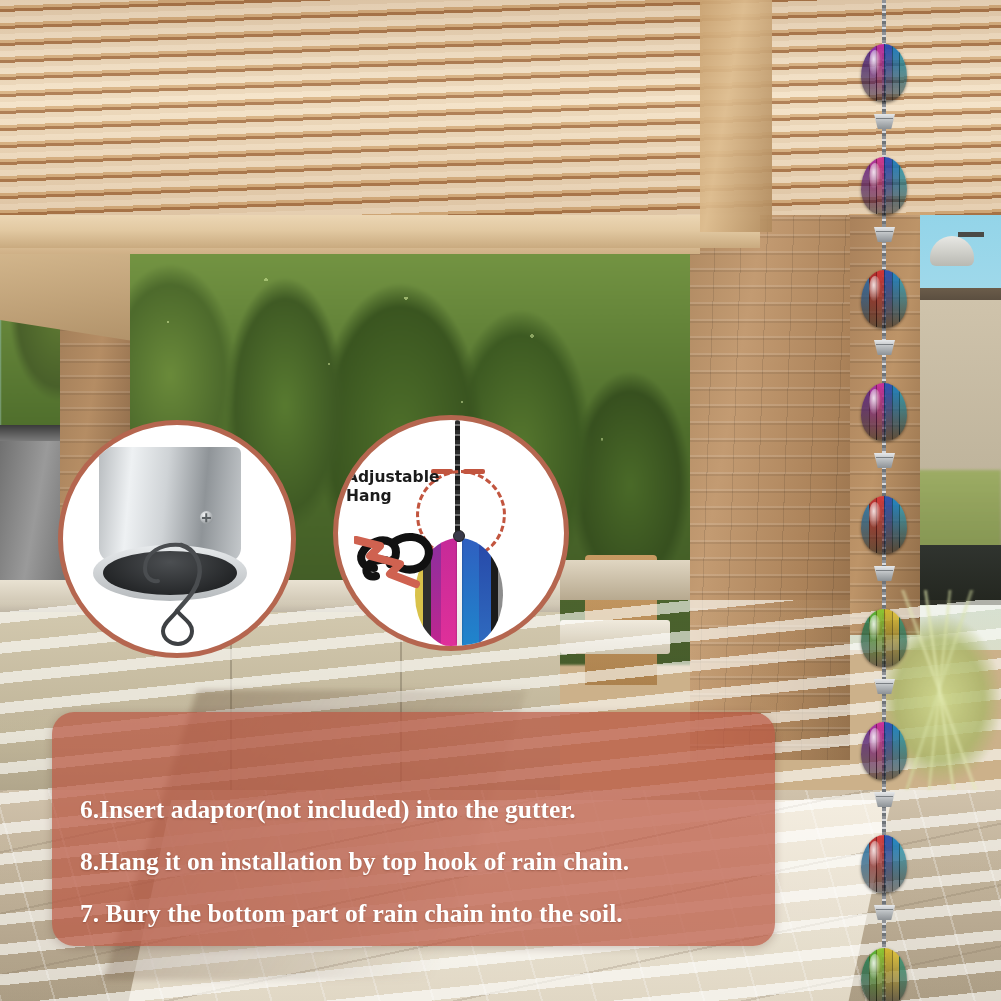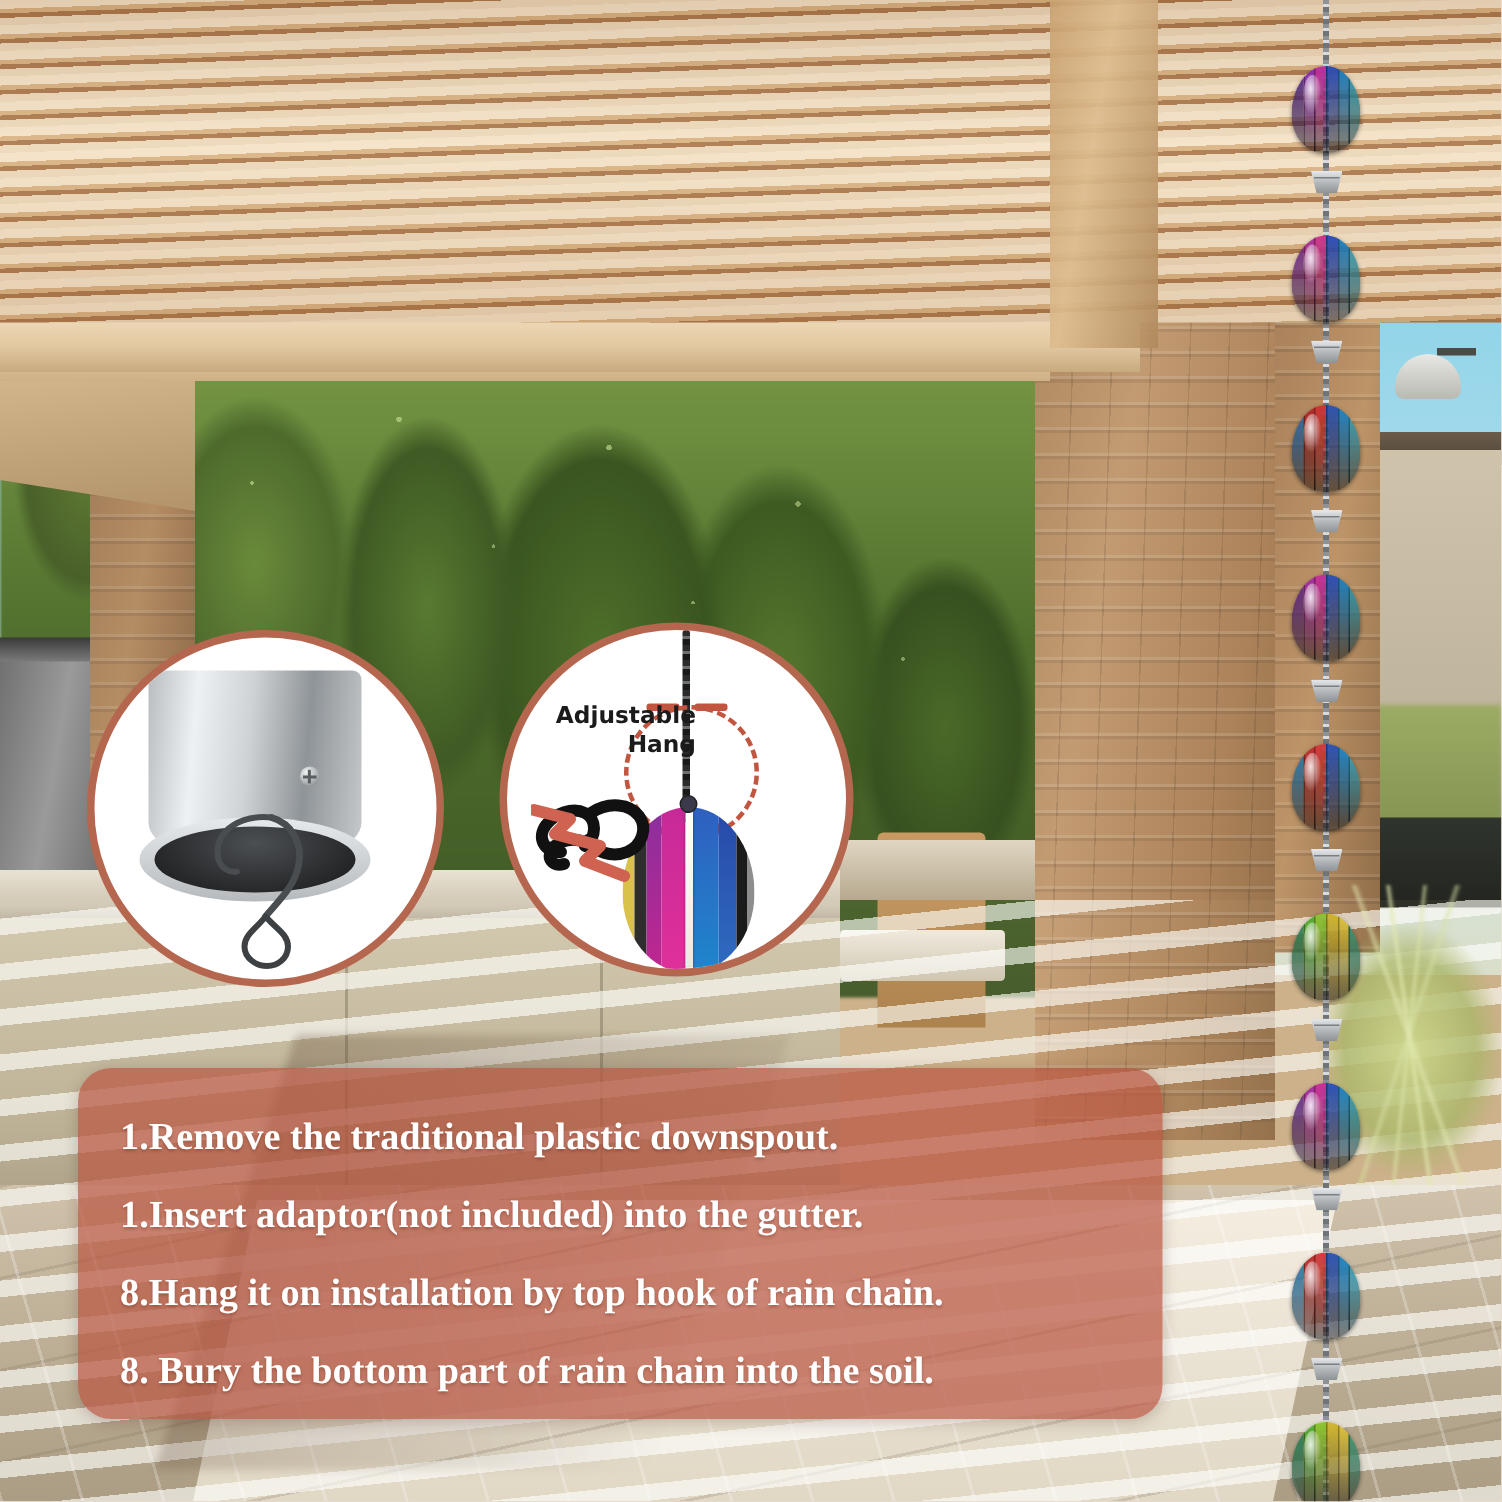--- a/index.html
+++ b/index.html
@@ -374,21 +374,21 @@
     position: absolute; left: 115px; top: 110px; width: 10px; height: 10px;
     border-radius: 50%; background: #3a3a4a; border: 1px solid #222;
   }
   .red-tick {
     position: absolute; background: #c2553f; height: 5px; border-radius: 2px;
   }
 
   .adj-label {
     position: absolute;
     left: 8px; top: 48px; width: 118px;
-    text-align: right;
+    text-align: left;
     font-family: "DejaVu Sans", "Liberation Sans", sans-serif;
     font-weight: bold;
     font-size: 15.5px;
     line-height: 19px;
     color: #1b1b1b;
   }
   .link-icon {
     position: absolute; left: 16px; top: 96px; width: 100px; height: 76px;
   }
 
@@ -647,19 +647,18 @@
 
     <svg class="link-icon" viewBox="0 0 100 76">
       <path d="M20 52 C 8 52, 4 42, 10 34 C 16 26, 28 22, 36 26 C 44 30, 44 42, 36 48" fill="none" stroke="#111111" stroke-width="8" stroke-linecap="round"></path>
       <path d="M40 26 C 52 18, 66 20, 72 28 C 78 36, 74 48, 64 52 C 54 56, 42 52, 38 44" fill="none" stroke="#111111" stroke-width="8" stroke-linecap="round"></path>
       <path d="M22 60 C 14 62, 10 56, 14 50 C 18 44, 30 42, 36 46" fill="none" stroke="#111111" stroke-width="8" stroke-linecap="round"></path>
       <path d="M2 24 L 26 30 L 16 40 L 46 48 L 36 58 L 62 68" fill="none" stroke="#cf6250" stroke-width="8" stroke-linecap="round" stroke-linejoin="round"></path>
     </svg>
   </div>
 
   <div id="instructions-panel">
-    <div class="instr-line l1">1.Remove the traditional plastic downspout.</div>
-    <div class="instr-line l2">1.Insert adaptor(not included) into the gutter.</div>
+    <div class="instr-line l2">6.Insert adaptor(not included) into the gutter.</div>
     <div class="instr-line l3">8.Hang it on installation by top hook of rain chain.</div>
-    <div class="instr-line l4">8. Bury the bottom part of rain chain into the soil.</div>
+    <div class="instr-line l4">7. Bury the bottom part of rain chain into the soil.</div>
   </div>
 
 </div>
 
 </body></html>

